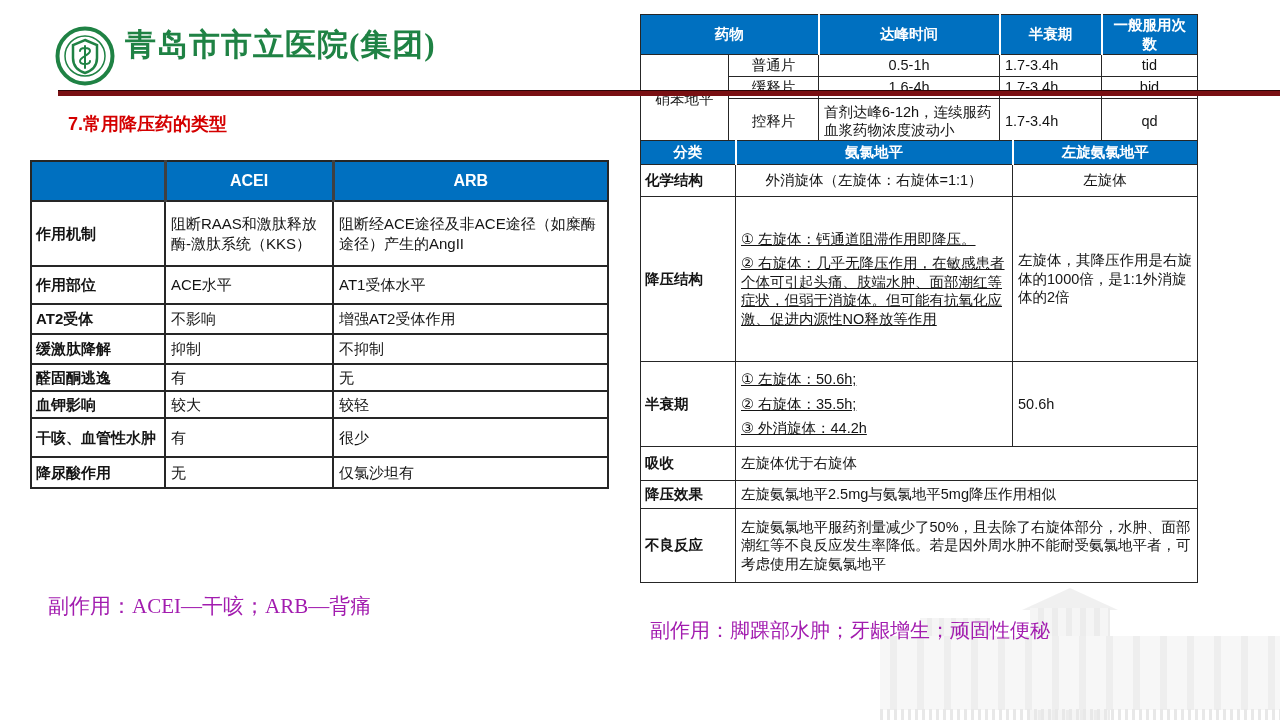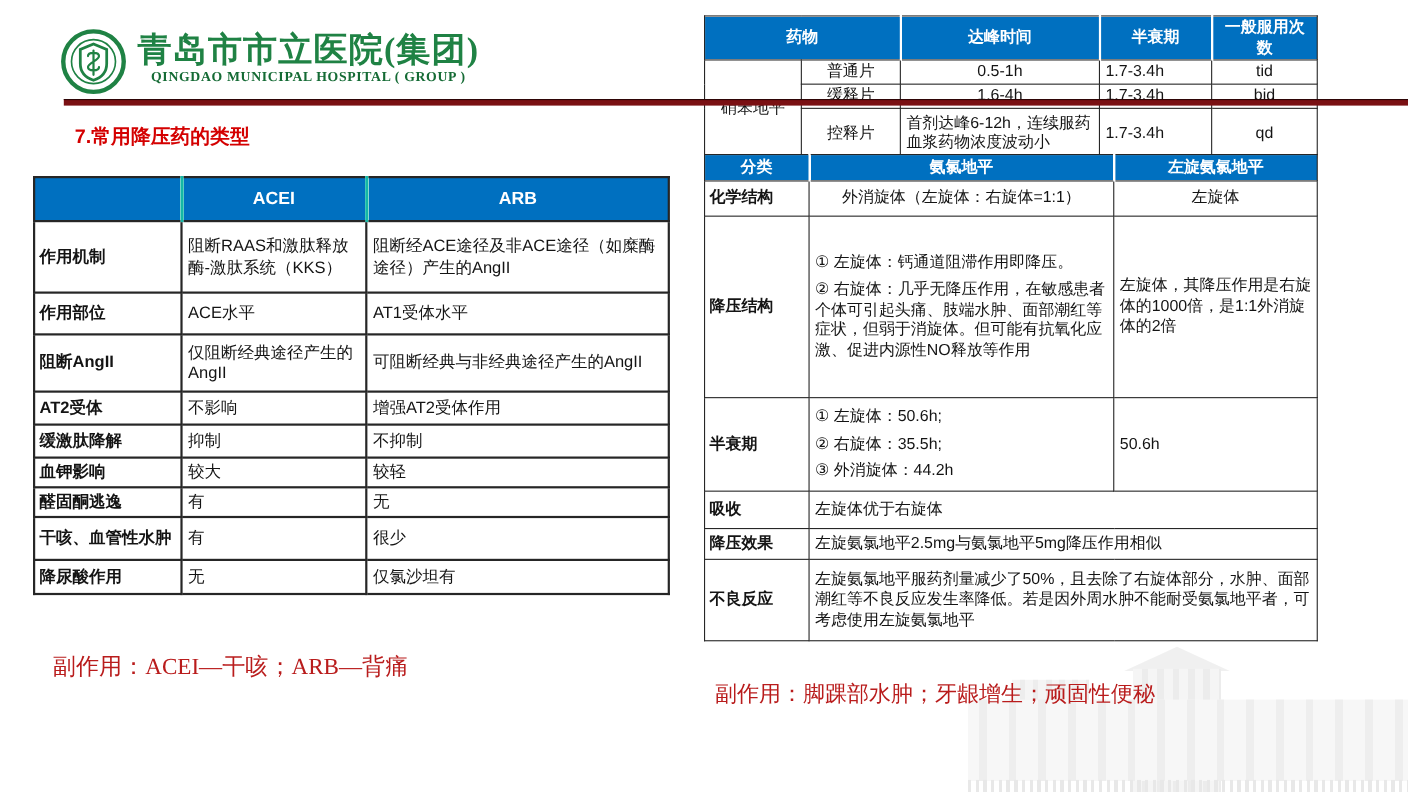--- a/index.html
+++ b/index.html
@@ -25,28 +25,28 @@
   table.t{border-collapse:collapse;table-layout:fixed;position:absolute;background:#fff;}
   table.t td,table.t th{border:1px solid #262626;padding:1px 5px;vertical-align:middle;
                         font-size:14.5px;line-height:1.28;overflow:hidden;}
   table.t th.blue{background:#0070c0;color:#ffffff;font-weight:bold;text-align:center;}
   table.t th.blue.sep{border-left:2.5px solid #ffffff;}
   table.t td.lbl{font-weight:bold;text-align:left;padding-left:4px;}
   table.t td.ctr{text-align:center;}
   
   table.thick td,table.thick th{border-width:2px;font-size:15px;}
   table.thick th.blue{font-size:16px;}
-  table.thick th.blue.sep{border-left:3px solid #14b8a6;}
+  table.thick th.blue.sep{border-left:3px solid #404040;}
   
   .amlo td.lbl{text-align:center;padding-left:2px;}
   .vtop{vertical-align:top;padding-top:4px;}
-  .cellline{margin:6px 0;}
+  .cellline{margin:6px 0;text-decoration:underline;}
   
   .caption{position:absolute;font-family:"Liberation Serif","DejaVu Serif",serif;
-           font-size:21px;color:#b91c1c;}
+           font-size:21px;color:#a21caf;}
   .caption-left{left:48px;top:592px;}
   .caption-right{left:650px;top:617px;font-size:20px;}
   
   .watermark{position:absolute;right:0;bottom:0;width:400px;height:132px;opacity:0.5;z-index:0;
              pointer-events:none;}
   .wm-roof{position:absolute;left:142px;top:0;width:0;height:0;
            border-left:48px solid transparent;border-right:48px solid transparent;
            border-bottom:22px solid #e2e2e2;}
   .wm-tower{position:absolute;left:150px;top:20px;width:80px;height:112px;background:#ededed;
             background-image:repeating-linear-gradient(90deg,transparent 0 8px,#dadada 8px 14px);}
@@ -63,21 +63,20 @@
 
 <div class="logo-area">
   <svg class="emblem" viewBox="0 0 60 60">
     <circle cx="30" cy="30" r="27.5" fill="#ffffff" stroke="#1f8244" stroke-width="4"></circle>
     <circle cx="30" cy="30" r="20" fill="#ffffff" stroke="#1f8244" stroke-width="1.5"></circle>
     <path d="M30 14 L42 19 L42 32 C42 41 36 45 30 47 C24 45 18 41 18 32 L18 19 Z" fill="#ffffff" stroke="#1f8244" stroke-width="2.5"></path>
     <path d="M30 20 L30 42 M25 25 C25 21 35 21 35 25 C35 29 25 31 25 35 C25 39 35 39 35 35" fill="none" stroke="#1f8244" stroke-width="2" stroke-linecap="round"></path>
   </svg>
   <div class="logo-text">
     <div class="logo-cn">青岛市市立医院(集团)</div>
-    <div class="logo-en">QINGDAO MUNICIPAL HOSPITAL ( GROUP )</div>
   </div>
 </div>
 
 <div class="divider"></div>
 
 <div class="page-title">7.常用降压药的类型</div>
 
 <table class="t thick" style="left:30px;top:160px;width:577px;">
   <colgroup>
       <col style="width:134px">
@@ -93,44 +92,39 @@
   <tr style="height:65px">
     <td class="lbl">作用机制</td>
     <td>阻断RAAS和激肽释放酶-激肽系统（KKS）</td>
     <td>阻断经ACE途径及非ACE途径（如糜酶途径）产生的AngII</td>
   </tr>
   <tr style="height:38px">
     <td class="lbl">作用部位</td>
     <td>ACE水平</td>
     <td>AT1受体水平</td>
   </tr>
-  <tr style="height:52px">
-    <td class="lbl">阻断AngII</td>
-    <td>仅阻断经典途径产生的AngII</td>
-    <td>可阻断经典与非经典途径产生的AngII</td>
-  </tr>
   <tr style="height:30px">
     <td class="lbl">AT2受体</td>
     <td>不影响</td>
     <td>增强AT2受体作用</td>
   </tr>
   <tr style="height:30px">
     <td class="lbl">缓激肽降解</td>
     <td>抑制</td>
     <td>不抑制</td>
   </tr>
   <tr style="height:27px">
+    <td class="lbl">醛固酮逃逸</td>
+    <td>有</td>
+    <td>无</td>
+  </tr>
+  <tr style="height:27px">
     <td class="lbl">血钾影响</td>
     <td>较大</td>
     <td>较轻</td>
-  </tr>
-  <tr style="height:27px">
-    <td class="lbl">醛固酮逃逸</td>
-    <td>有</td>
-    <td>无</td>
   </tr>
   <tr style="height:39px">
     <td class="lbl">干咳、血管性水肿</td>
     <td>有</td>
     <td>很少</td>
   </tr>
   <tr style="height:31px">
     <td class="lbl">降尿酸作用</td>
     <td>无</td>
     <td>仅氯沙坦有</td>

